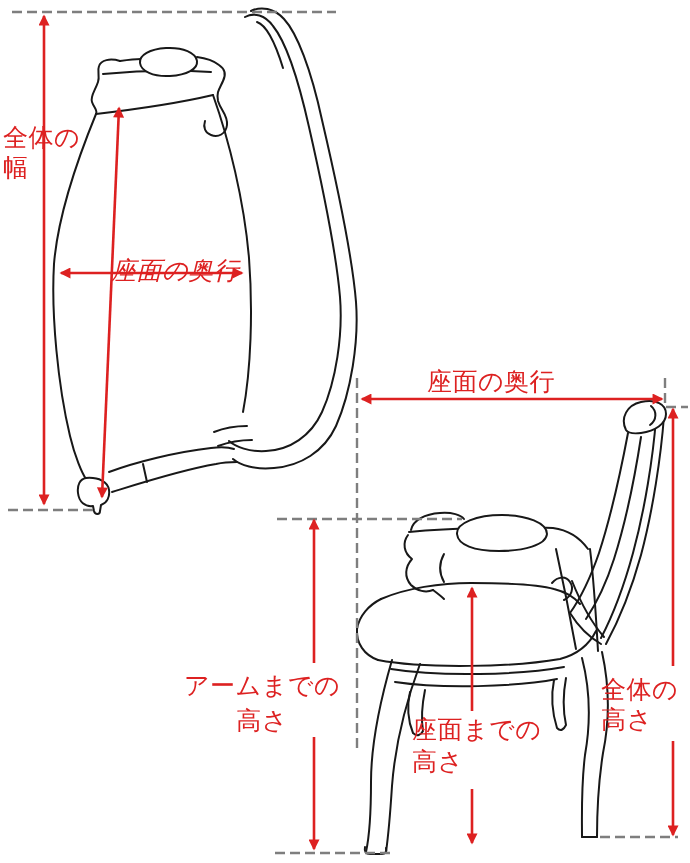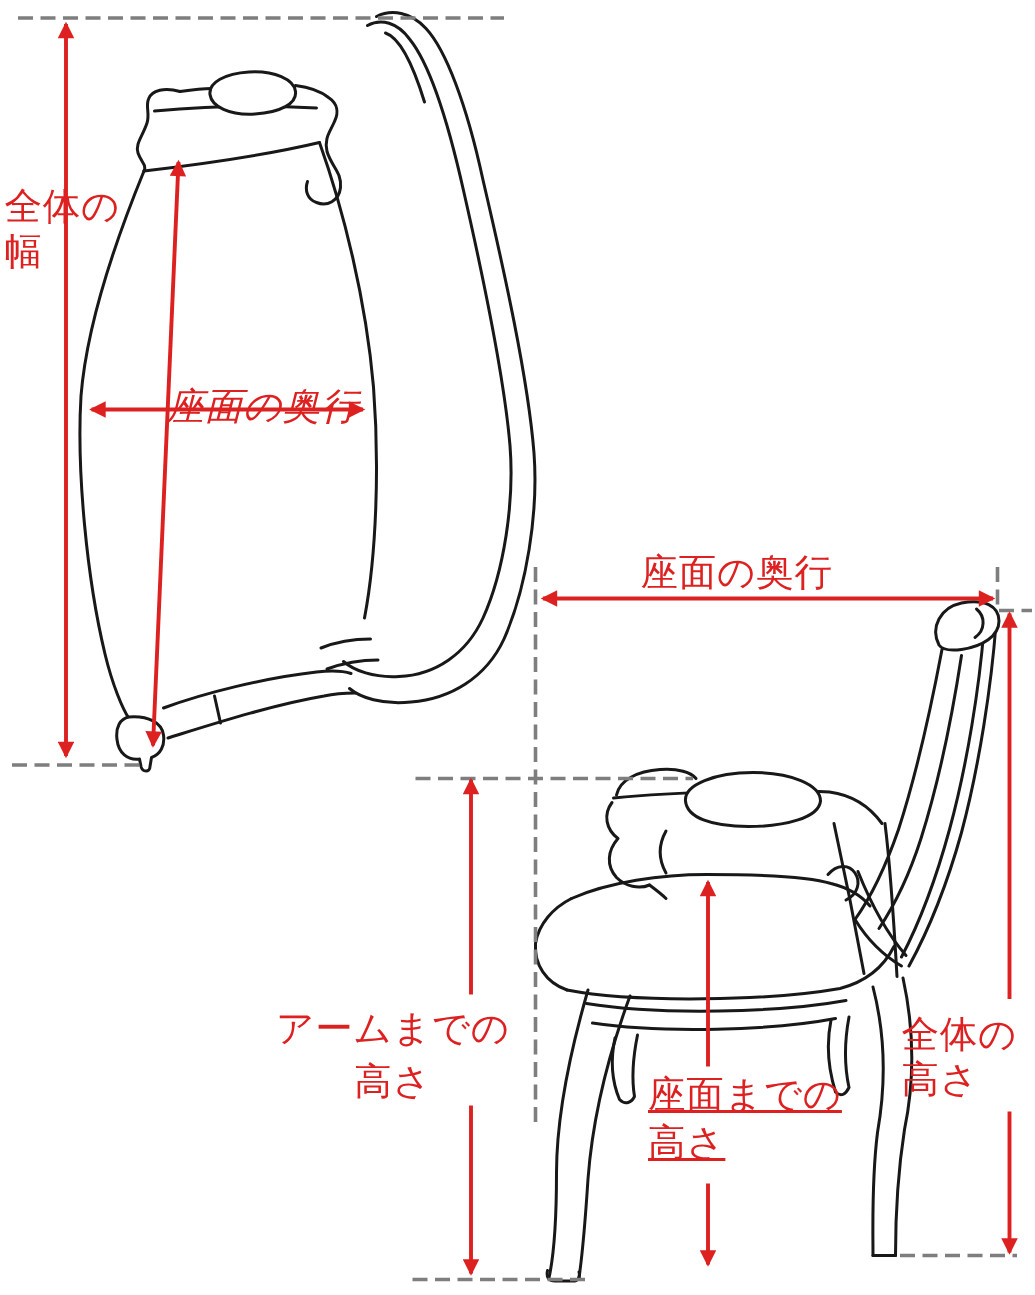--- a/index.html
+++ b/index.html
@@ -123,17 +123,17 @@
 
 <div class="lbl center" style="left:3px;top:123px;width:88px;"><span>全体の</span><br><span>幅</span></div>
 
 <div class="lbl" style="left:111px;top:256px;font-style:italic;">座面の奥行</div>
 
 
 <div class="lbl" style="left:427px;top:367px;">座面の奥行</div>
 
 <div class="lbl right" style="left:178px;top:668px;width:168px;line-height:35px;"><span>アームまでの</span><br><span>高さ</span></div>
 
-<div class="lbl center" style="left:432px;top:714px;width:135px;line-height:32px;text-decoration:underline;"><span>座面までの</span><br><span>高さ</span></div>
+<div class="lbl center" style="left:412px;top:714px;width:135px;line-height:32px;"><span>座面までの</span><br><span>高さ</span></div>
 
 <div class="lbl center" style="left:601px;top:675px;width:88px;line-height:30px;"><span>全体の</span><br><span>高さ</span></div>
 
 </div>
 
 </body></html>

